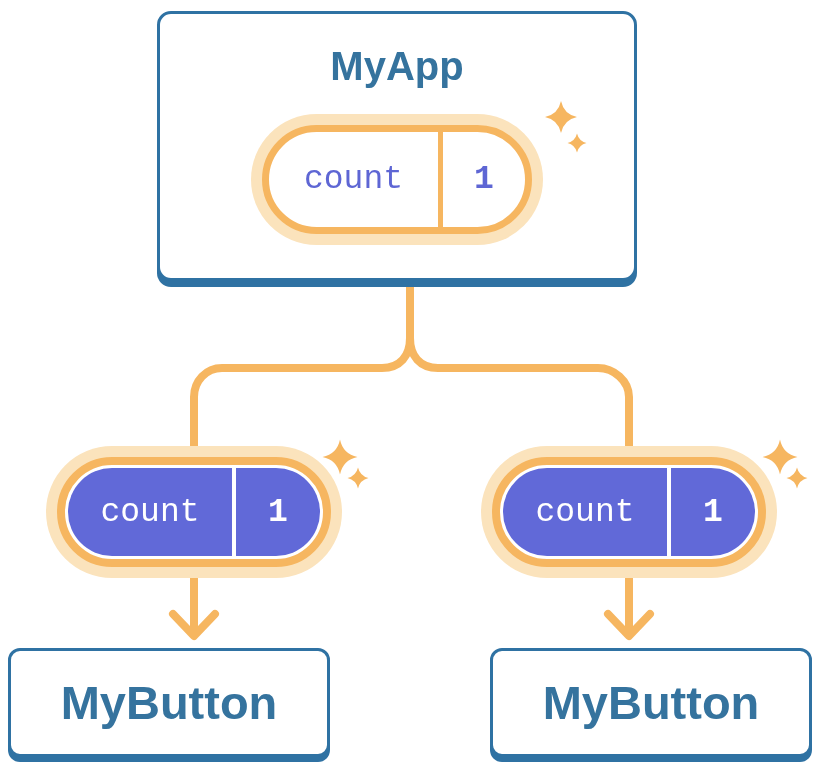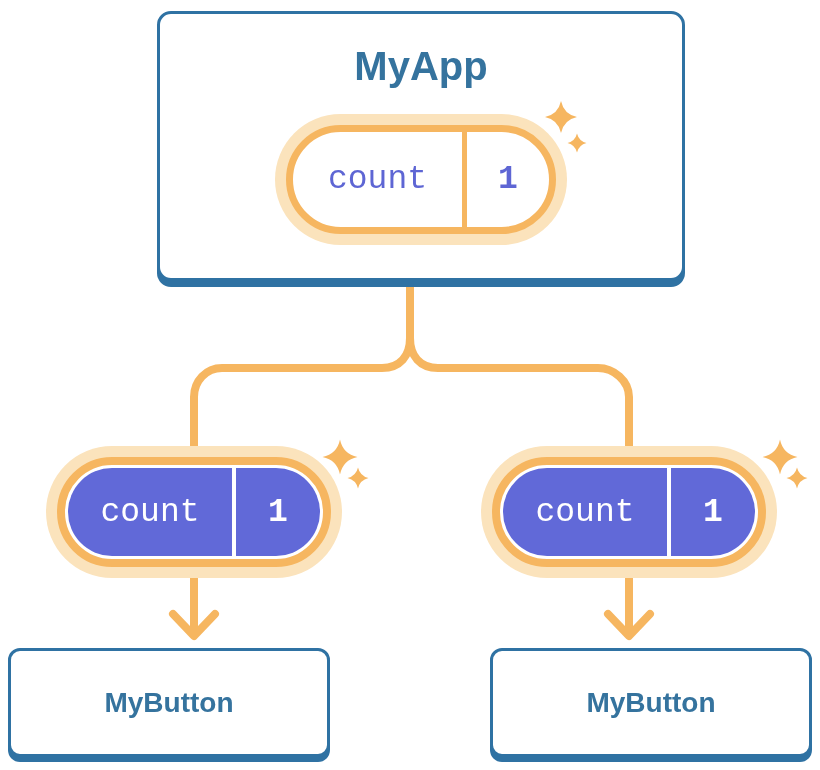--- a/index.html
+++ b/index.html
@@ -30,21 +30,21 @@
   .card {
     position: absolute;
     box-sizing: border-box;
     background: #ffffff;
     border: 3px solid var(--blue-border);
     z-index: 1;
   }
   .root-card {
     left: 157px;
     top: 11px;
-    width: 528px;
+    width: 480px;
     height: 270px;
     border-radius: 14px;
     box-shadow: 0 6px 0 var(--blue-border);
     display: flex;
     flex-direction: column;
     align-items: center;
   }
   .root-title {
     margin-top: 28px;
     font-size: 40px;
@@ -57,21 +57,21 @@
     height: 109px;
     border-radius: 12px;
     box-shadow: 0 5px 0 var(--blue-border);
     display: flex;
     align-items: center;
     justify-content: center;
   }
   .child-card.left  { left: 8px;   top: 648px; }
   .child-card.right { left: 490px; top: 648px; }
   .child-title {
-    font-size: 28px;
+    font-size: 47px;
     font-weight: 600;
     color: var(--blue-text);
   }
 
   
   .pill-glow {
     box-sizing: border-box;
     background: var(--orange-light);
     border-radius: 999px;
     padding: 11px;

